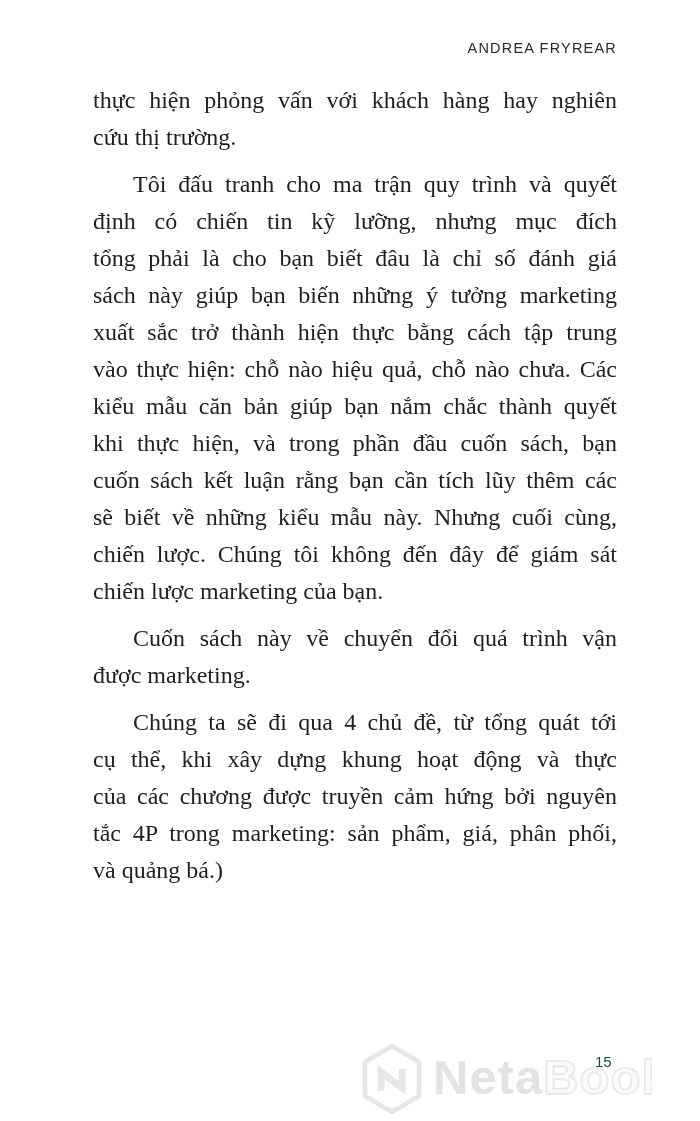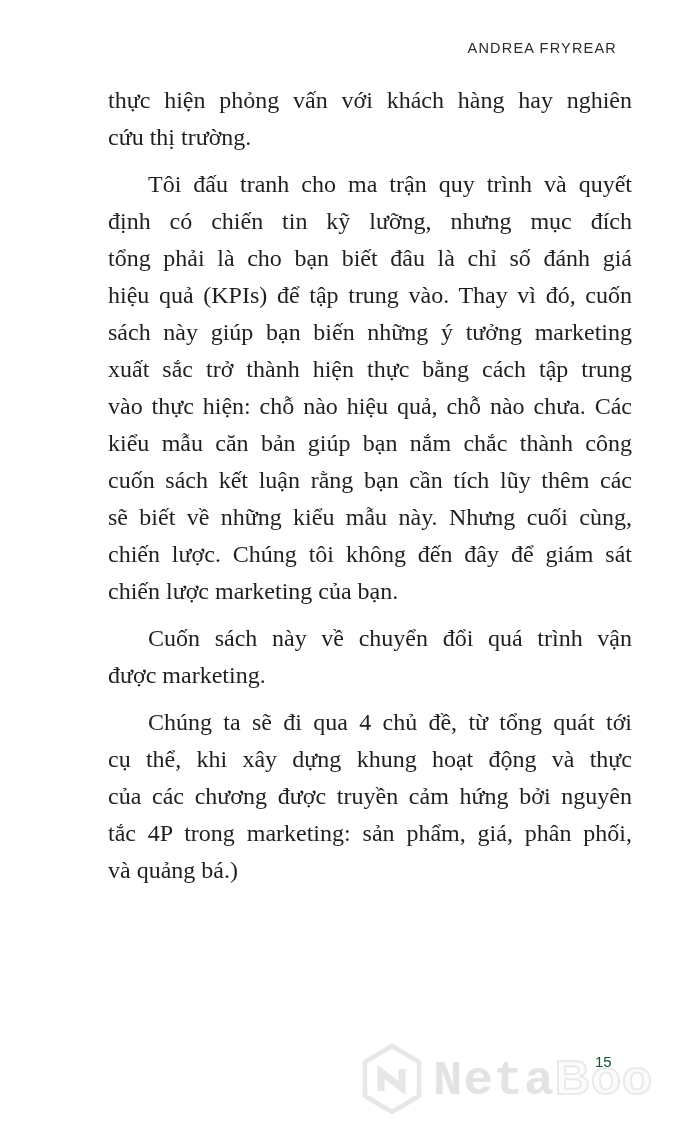--- a/index.html
+++ b/index.html
@@ -22,21 +22,21 @@
     font-family: "Liberation Sans", sans-serif;
     font-size: 14.5px;
     letter-spacing: 1.2px;
     color: #2b2b2b;
     white-space: nowrap;
   }
   
   .body-text {
     position: absolute;
     top: 82px;
-    left: 108px;
+    left: 93px;
     width: 524px;
     font-size: 24px;
     line-height: 37px;
     color: #1f1f1f;
   }
   .para { margin: 0 0 10px 0; }
   .para:last-child { margin-bottom: 0; }
   .line {
     text-align: justify;
     text-align-last: justify;
@@ -58,21 +58,21 @@
   }
   .wm-logo { display: block; margin-right: 10px; }
   .wm-text {
     font-family: "Liberation Sans", sans-serif;
     font-weight: 700;
     font-size: 49px;
     line-height: 72px;
     letter-spacing: 1px;
     white-space: nowrap;
   }
-  .wm-neta  { color: #e3e3e3; font-family: Liberation Mono, monospace; }
+  .wm-neta  { color: #e3e3e3; }
   .wm-books { color: #fbfbfb; text-align: center; -webkit-text-stroke: 2px #eaeaea; }
   .wm-vn    { color: #fcfcfc; -webkit-text-stroke: 1.5px #e9e9e9; font-size: 42px; letter-spacing: 0.5px; }
   
   .page-number {
     position: absolute;
     left: 595px;
     top: 1053px;
     z-index: 2;
     font-family: "Liberation Sans", sans-serif;
     font-size: 15px;
@@ -88,25 +88,25 @@
 
   <div class="body-text">
       <div class="para">
         <div class="line">thực hiện phỏng vấn với khách hàng hay nghiên</div>
         <div class="line last">cứu thị trường.</div>
       </div>
       <div class="para indent">
         <div class="line">Tôi đấu tranh cho ma trận quy trình và quyết</div>
         <div class="line">định có chiến tin kỹ lưỡng, nhưng mục đích</div>
         <div class="line">tổng phải là cho bạn biết đâu là chỉ số đánh giá</div>
-        <div class="line">hiệu quả (KPIs) để tập trung vào. Thay vì đó, cuốn</div>
         <div class="line">sách này giúp bạn biến những ý tưởng marketing</div>
         <div class="line">xuất sắc trở thành hiện thực bằng cách tập trung</div>
         <div class="line">vào thực hiện: chỗ nào hiệu quả, chỗ nào chưa. Các</div>
-        <div class="line">kiểu mẫu căn bản giúp bạn nắm chắc thành công</div>
+        <div class="line">kiểu mẫu căn bản giúp bạn nắm chắc thành quyết</div>
+        <div class="line">khi thực hiện, và trong phần đầu cuốn sách, bạn</div>
         <div class="line">cuốn sách kết luận rằng bạn cần tích lũy thêm các</div>
         <div class="line">sẽ biết về những kiểu mẫu này. Nhưng cuối cùng,</div>
         <div class="line">chiến lược. Chúng tôi không đến đây để giám sát</div>
         <div class="line last">chiến lược marketing của bạn.</div>
       </div>
       <div class="para indent">
         <div class="line">Cuốn sách này về chuyển đổi quá trình vận</div>
         <div class="line last">được marketing.</div>
       </div>
       <div class="para indent">

